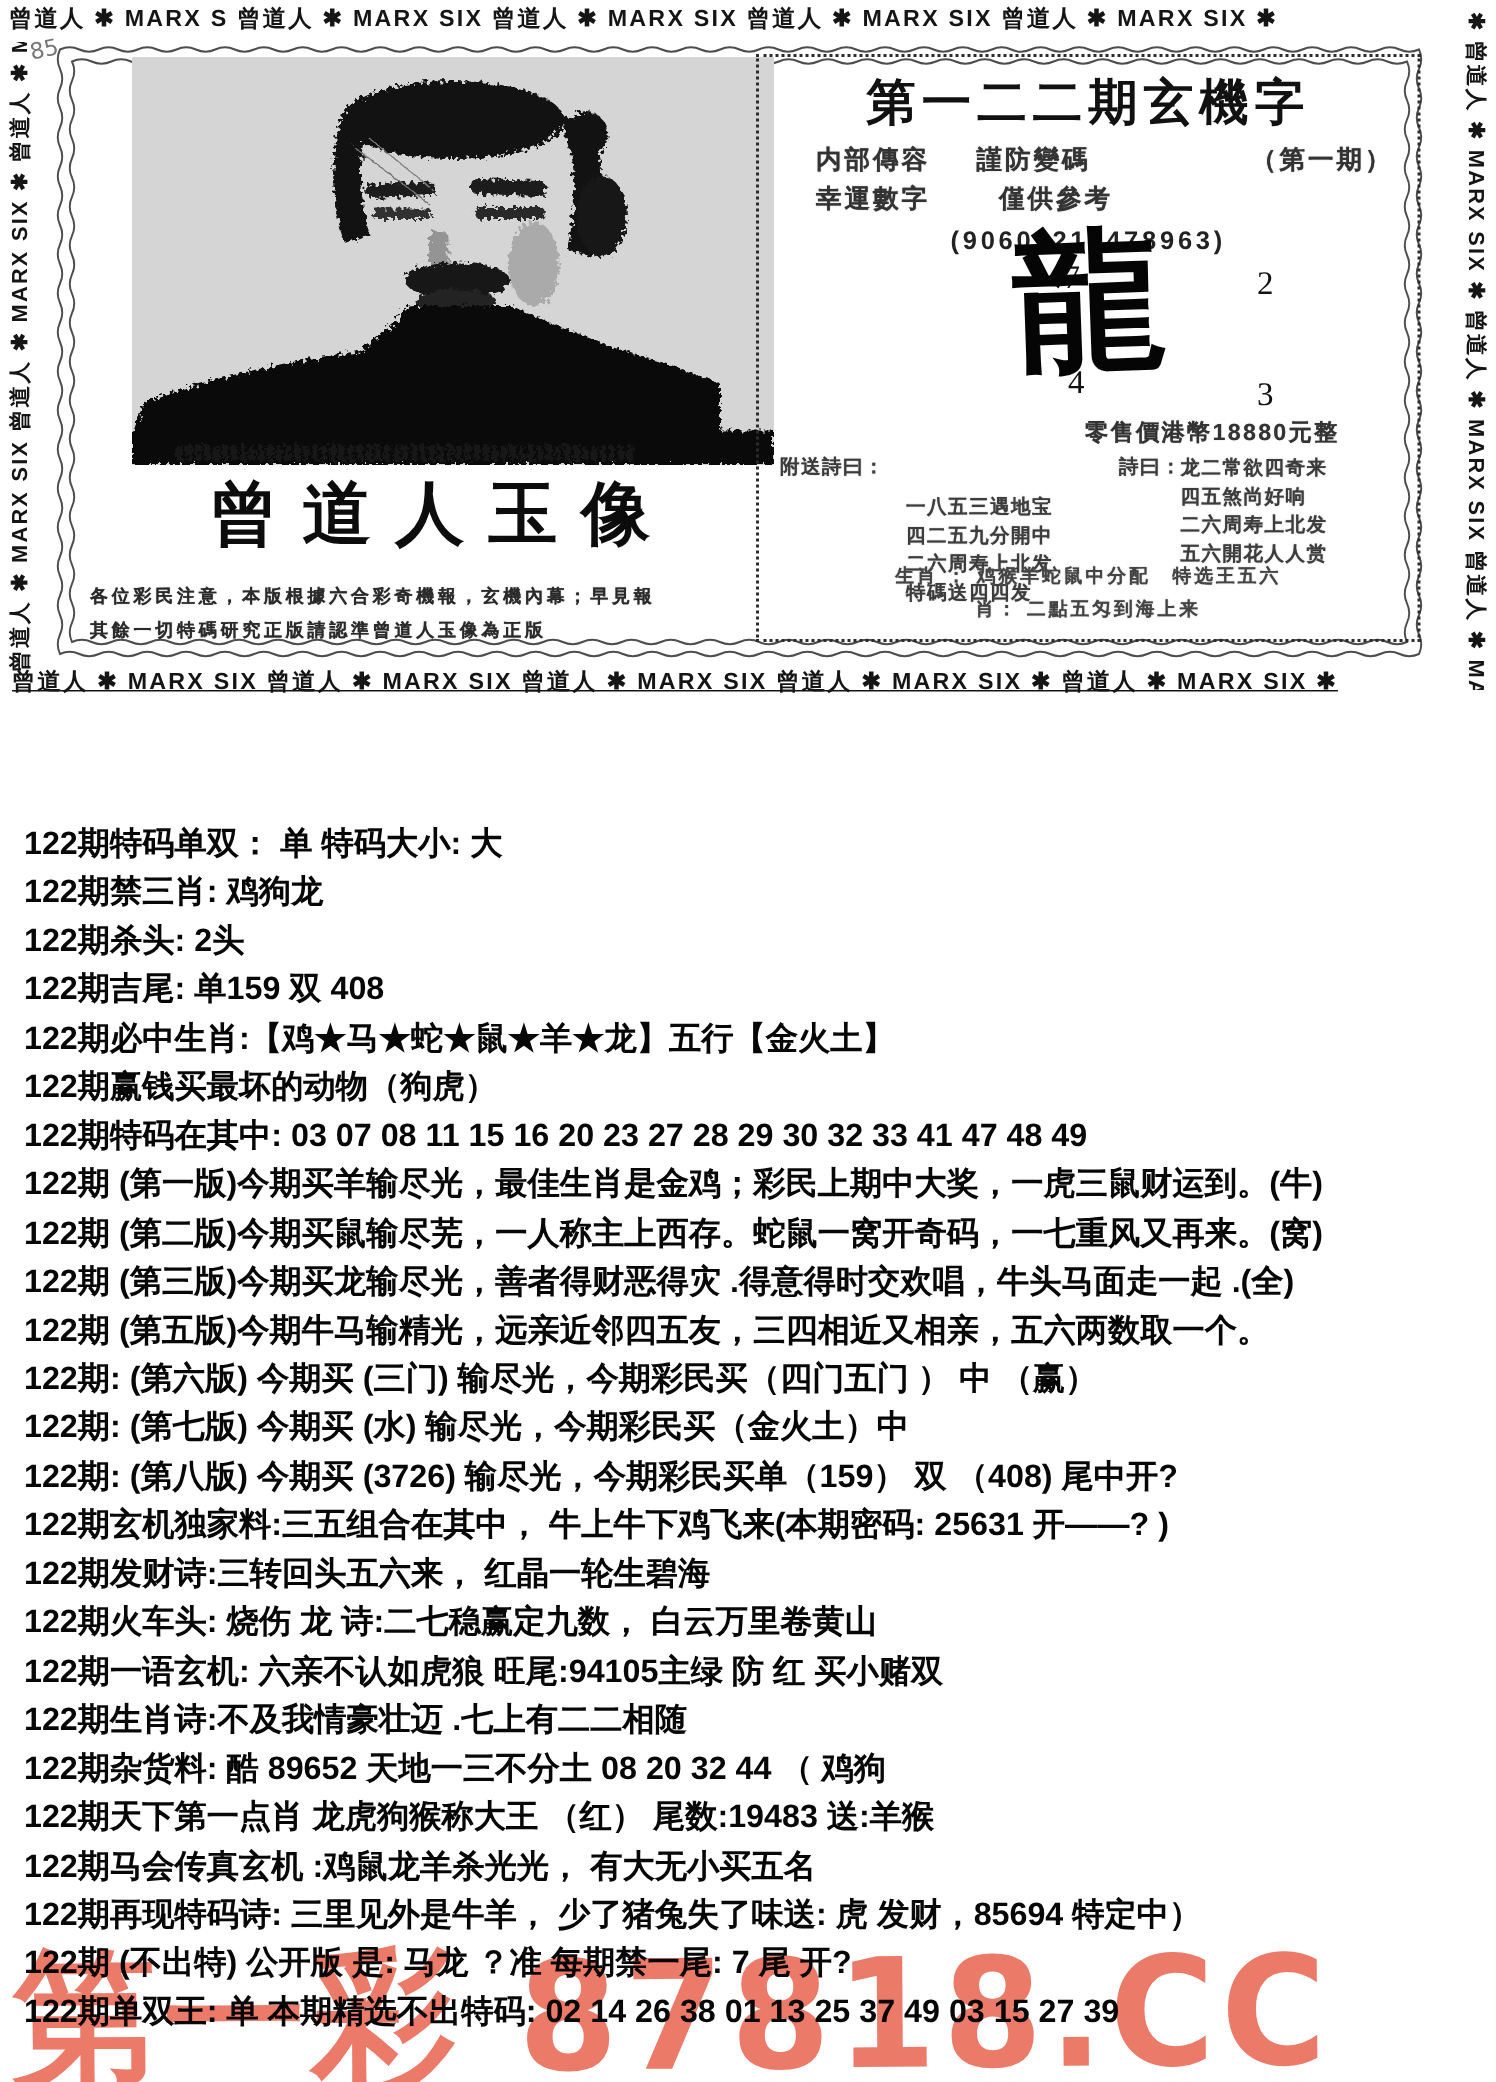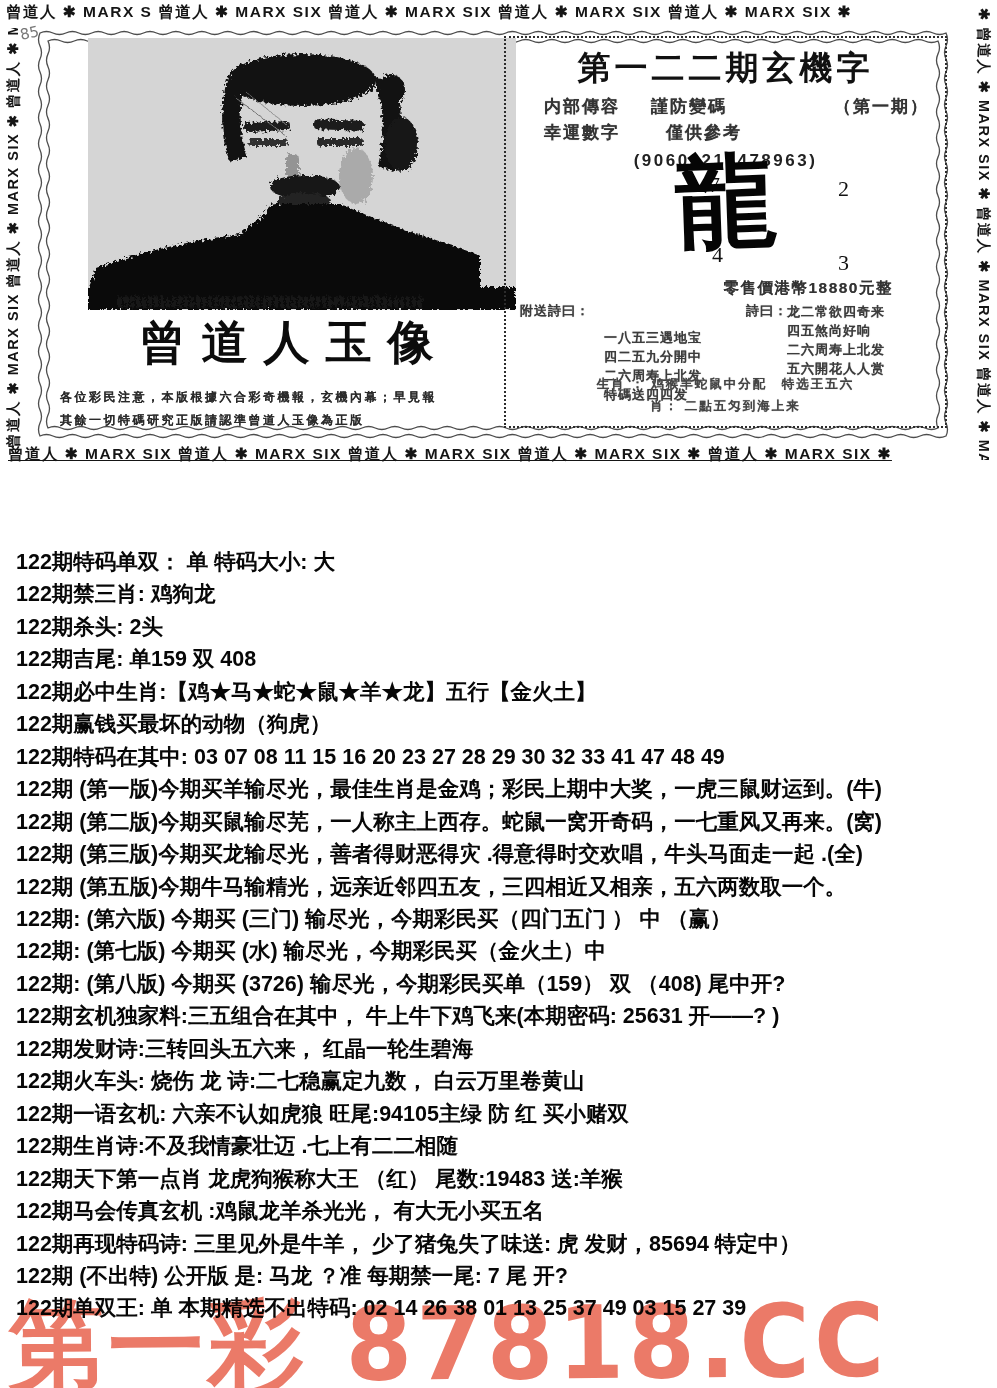--- a/index.html
+++ b/index.html
@@ -164,20 +164,21 @@
       <div class="bline">122期 (第三版)今期买龙输尽光，善者得财恶得灾 .得意得时交欢唱，牛头马面走一起 .(全)</div>
       <div class="bline">122期 (第五版)今期牛马输精光，远亲近邻四五友，三四相近又相亲，五六两数取一个。</div>
       <div class="bline">122期: (第六版) 今期买 (三门) 输尽光，今期彩民买（四门五门 ） 中 （赢）</div>
       <div class="bline">122期: (第七版) 今期买 (水) 输尽光，今期彩民买（金火土）中</div>
       <div class="bline">122期: (第八版) 今期买 (3726) 输尽光，今期彩民买单（159）  双 （408) 尾中开?</div>
       <div class="bline">122期玄机独家料:三五组合在其中， 牛上牛下鸡飞来(本期密码: 25631   开——? )</div>
       <div class="bline">122期发财诗:三转回头五六来， 红晶一轮生碧海</div>
       <div class="bline">122期火车头: 烧伤 龙 诗:二七稳赢定九数， 白云万里卷黄山</div>
       <div class="bline">122期一语玄机: 六亲不认如虎狼  旺尾:94105主绿  防 红 买小赌双</div>
       <div class="bline">122期生肖诗:不及我情豪壮迈 .七上有二二相随</div>
+      <div class="bline">122期杂货料: 酷  89652   天地一三不分土  08 20 32 44  （ 鸡狗</div>
       <div class="bline">122期天下第一点肖 龙虎狗猴称大王    （红）  尾数:19483  送:羊猴</div>
       <div class="bline">122期马会传真玄机 :鸡鼠龙羊杀光光， 有大无小买五名</div>
       <div class="bline">122期再现特码诗: 三里见外是牛羊， 少了猪兔失了味送: 虎 发财，85694 特定中）</div>
       <div class="bline">122期 (不出特) 公开版 是: 马龙  ？准  每期禁一尾: 7  尾 开?</div>
       <div class="bline">122期单双王: 单   本期精选不出特码: 02 14 26 38 01 13 25 37 49 03 15 27 39</div>
     </div>
 
   <div class="watermark" style="color: rgb(231, 96, 75);">第一彩 87818.CC</div>
 
 </div>

